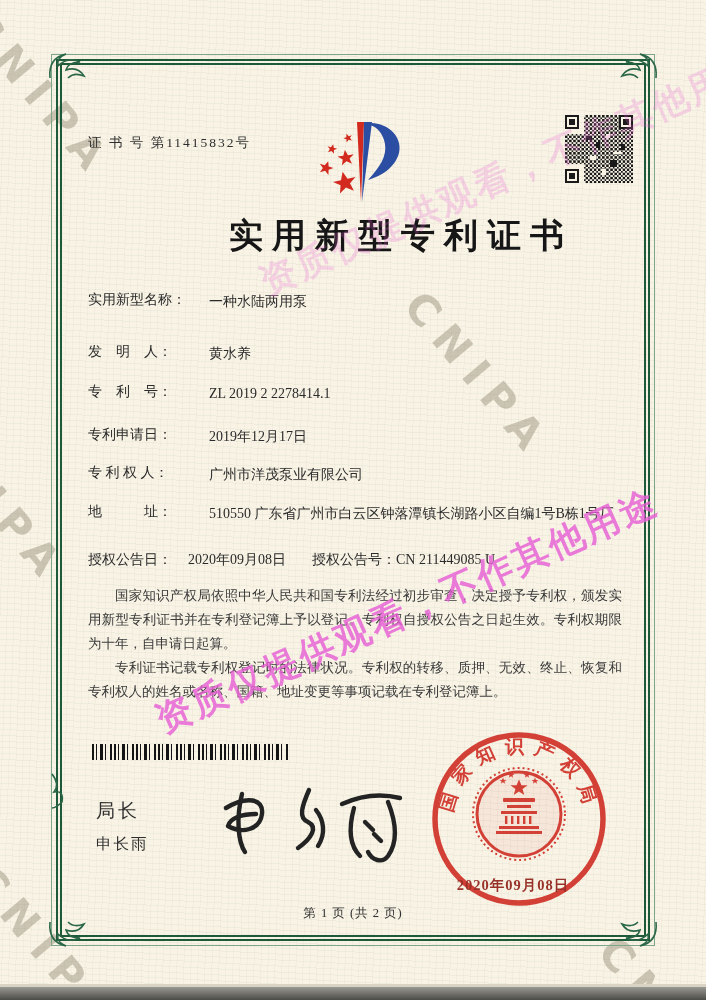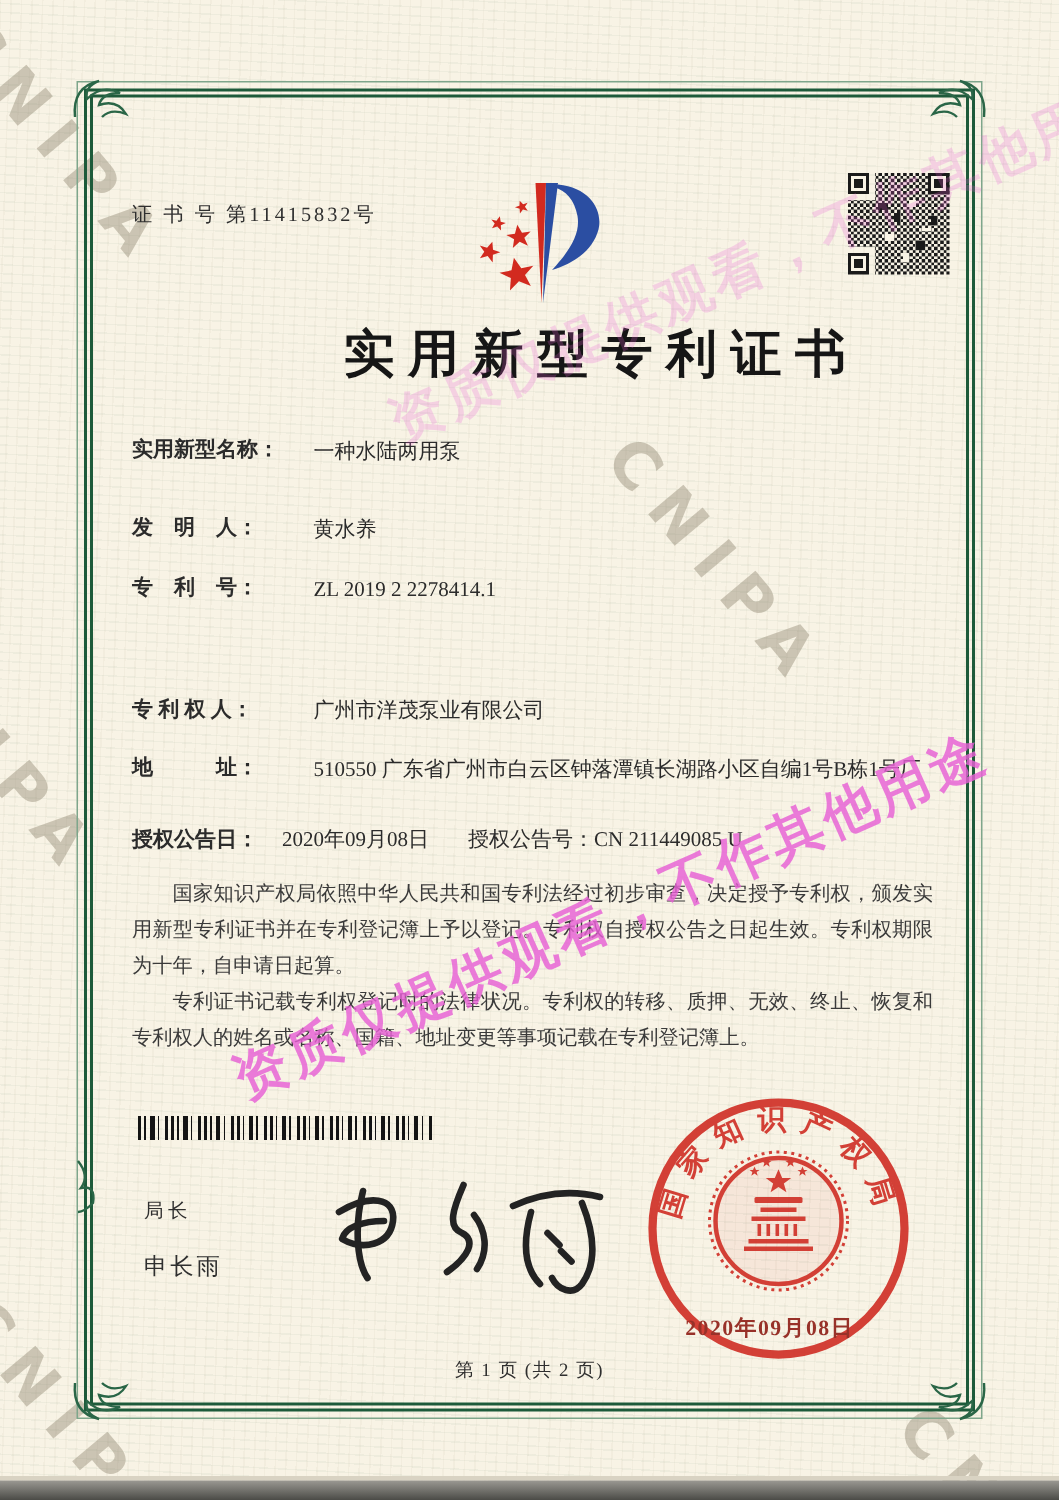--- a/index.html
+++ b/index.html
@@ -46,37 +46,37 @@
   .fl-br{right:46px;bottom:48px;transform:scale(-1,-1);}
   .fl-ml{left:46px;top:768px;}
   
   .cert-no{left:88px;top:114px;font-size:13.5px;letter-spacing:2px;z-index:3;margin-top:20px;}
   .qr{left:565px;top:115px;width:68px;height:68px;z-index:3;}
   .logo{left:284px;top:116px;width:126px;height:94px;z-index:3;}
   .title{left:0;top:213px;width:100%;text-align:center;z-index:3;
     font-size:34px;font-weight:bold;letter-spacing:9px;color:#161616;margin-left:48px;}
   
   .frow{position:absolute;left:88px;z-index:3;font-size:14px;color:#2b2b2b;}
-  .flabel{display:inline-block;min-width:100px;white-space:pre;vertical-align:top;font-weight:bold;}
+  .flabel{display:inline-block;min-width:100px;white-space:pre;vertical-align:top;}
   .fvalue{display:inline-block;vertical-align:top;max-width:436px;line-height:1.62;margin-left:21px;}
   .r1{top:291px;} .r2{top:343px;} .r3{top:383px;} .r4{top:426px;}
   .r5{top:464px;} .r6{top:503px;} .r7{top:551px;}
   .pair2{margin-left:26px;}
   
   .body-text{left:88px;top:584px;width:534px;z-index:3;font-size:13.5px;
     line-height:1.78;text-align:justify;color:#3a3a3a;}
   .body-text p{margin:0;text-indent:2em;}
   
   .barcode{left:92px;top:744px;width:197px;height:16px;z-index:3;
     background-image:repeating-linear-gradient(90deg,
       #141414 0 2px,transparent 2px 4px,#141414 4px 5px,transparent 5px 8px,
       #141414 8px 11px,transparent 11px 13px,#141414 13px 14px,transparent 14px 18px,
       #141414 18px 20px,transparent 20px 22px);}
   
-  .signer-role{left:96px;top:798px;font-size:13px;letter-spacing:3px;z-index:3;}
+  .signer-role{left:96px;top:798px;font-size:19px;letter-spacing:3px;z-index:3;}
   .signer-name{left:96px;top:834px;font-size:15.5px;letter-spacing:2px;z-index:3;}
   .signature{left:212px;top:772px;width:200px;height:104px;z-index:3;}
   
   .seal{left:426px;top:732px;width:188px;height:182px;z-index:7;}
   
   .page-no{left:0;top:905px;width:100%;text-align:center;font-size:12.5px;
     letter-spacing:1px;z-index:3;}
   .cont-note{left:0;top:949px;width:100%;text-align:center;font-size:13px;
     letter-spacing:2px;z-index:3;color:#3c3c3c;}
   .edge-strip{left:0;bottom:0;width:100%;height:13px;z-index:8;
@@ -163,20 +163,23 @@
   <div class="abs title">实用新型专利证书</div>
 
   <div class="frow r1">
     <span class="flabel">实用新型名称：</span><span class="fvalue">一种水陆两用泵</span>
   </div>
   <div class="frow r2">
     <span class="flabel">发　明　人：</span><span class="fvalue">黄水养</span>
   </div>
   <div class="frow r3">
     <span class="flabel">专　利　号：</span><span class="fvalue">ZL 2019 2 2278414.1</span>
+  </div>
+  <div class="frow r4">
+    <span class="flabel">专利申请日：</span><span class="fvalue">2019年12月17日</span>
   </div>
   <div class="frow r5">
     <span class="flabel">专 利 权 人：</span><span class="fvalue">广州市洋茂泵业有限公司</span>
   </div>
   <div class="frow r6">
     <span class="flabel">地　　　址：</span><span class="fvalue">510550 广东省广州市白云区钟落潭镇长湖路小区自编1号B栋1号厂</span>
   </div>
   <div class="frow r7">
     <span><span class="flabel">授权公告日：</span><span>2020年09月08日</span></span><span class="pair2"><span>授权公告号：</span><span>CN 211449085 U</span></span>
   </div>

